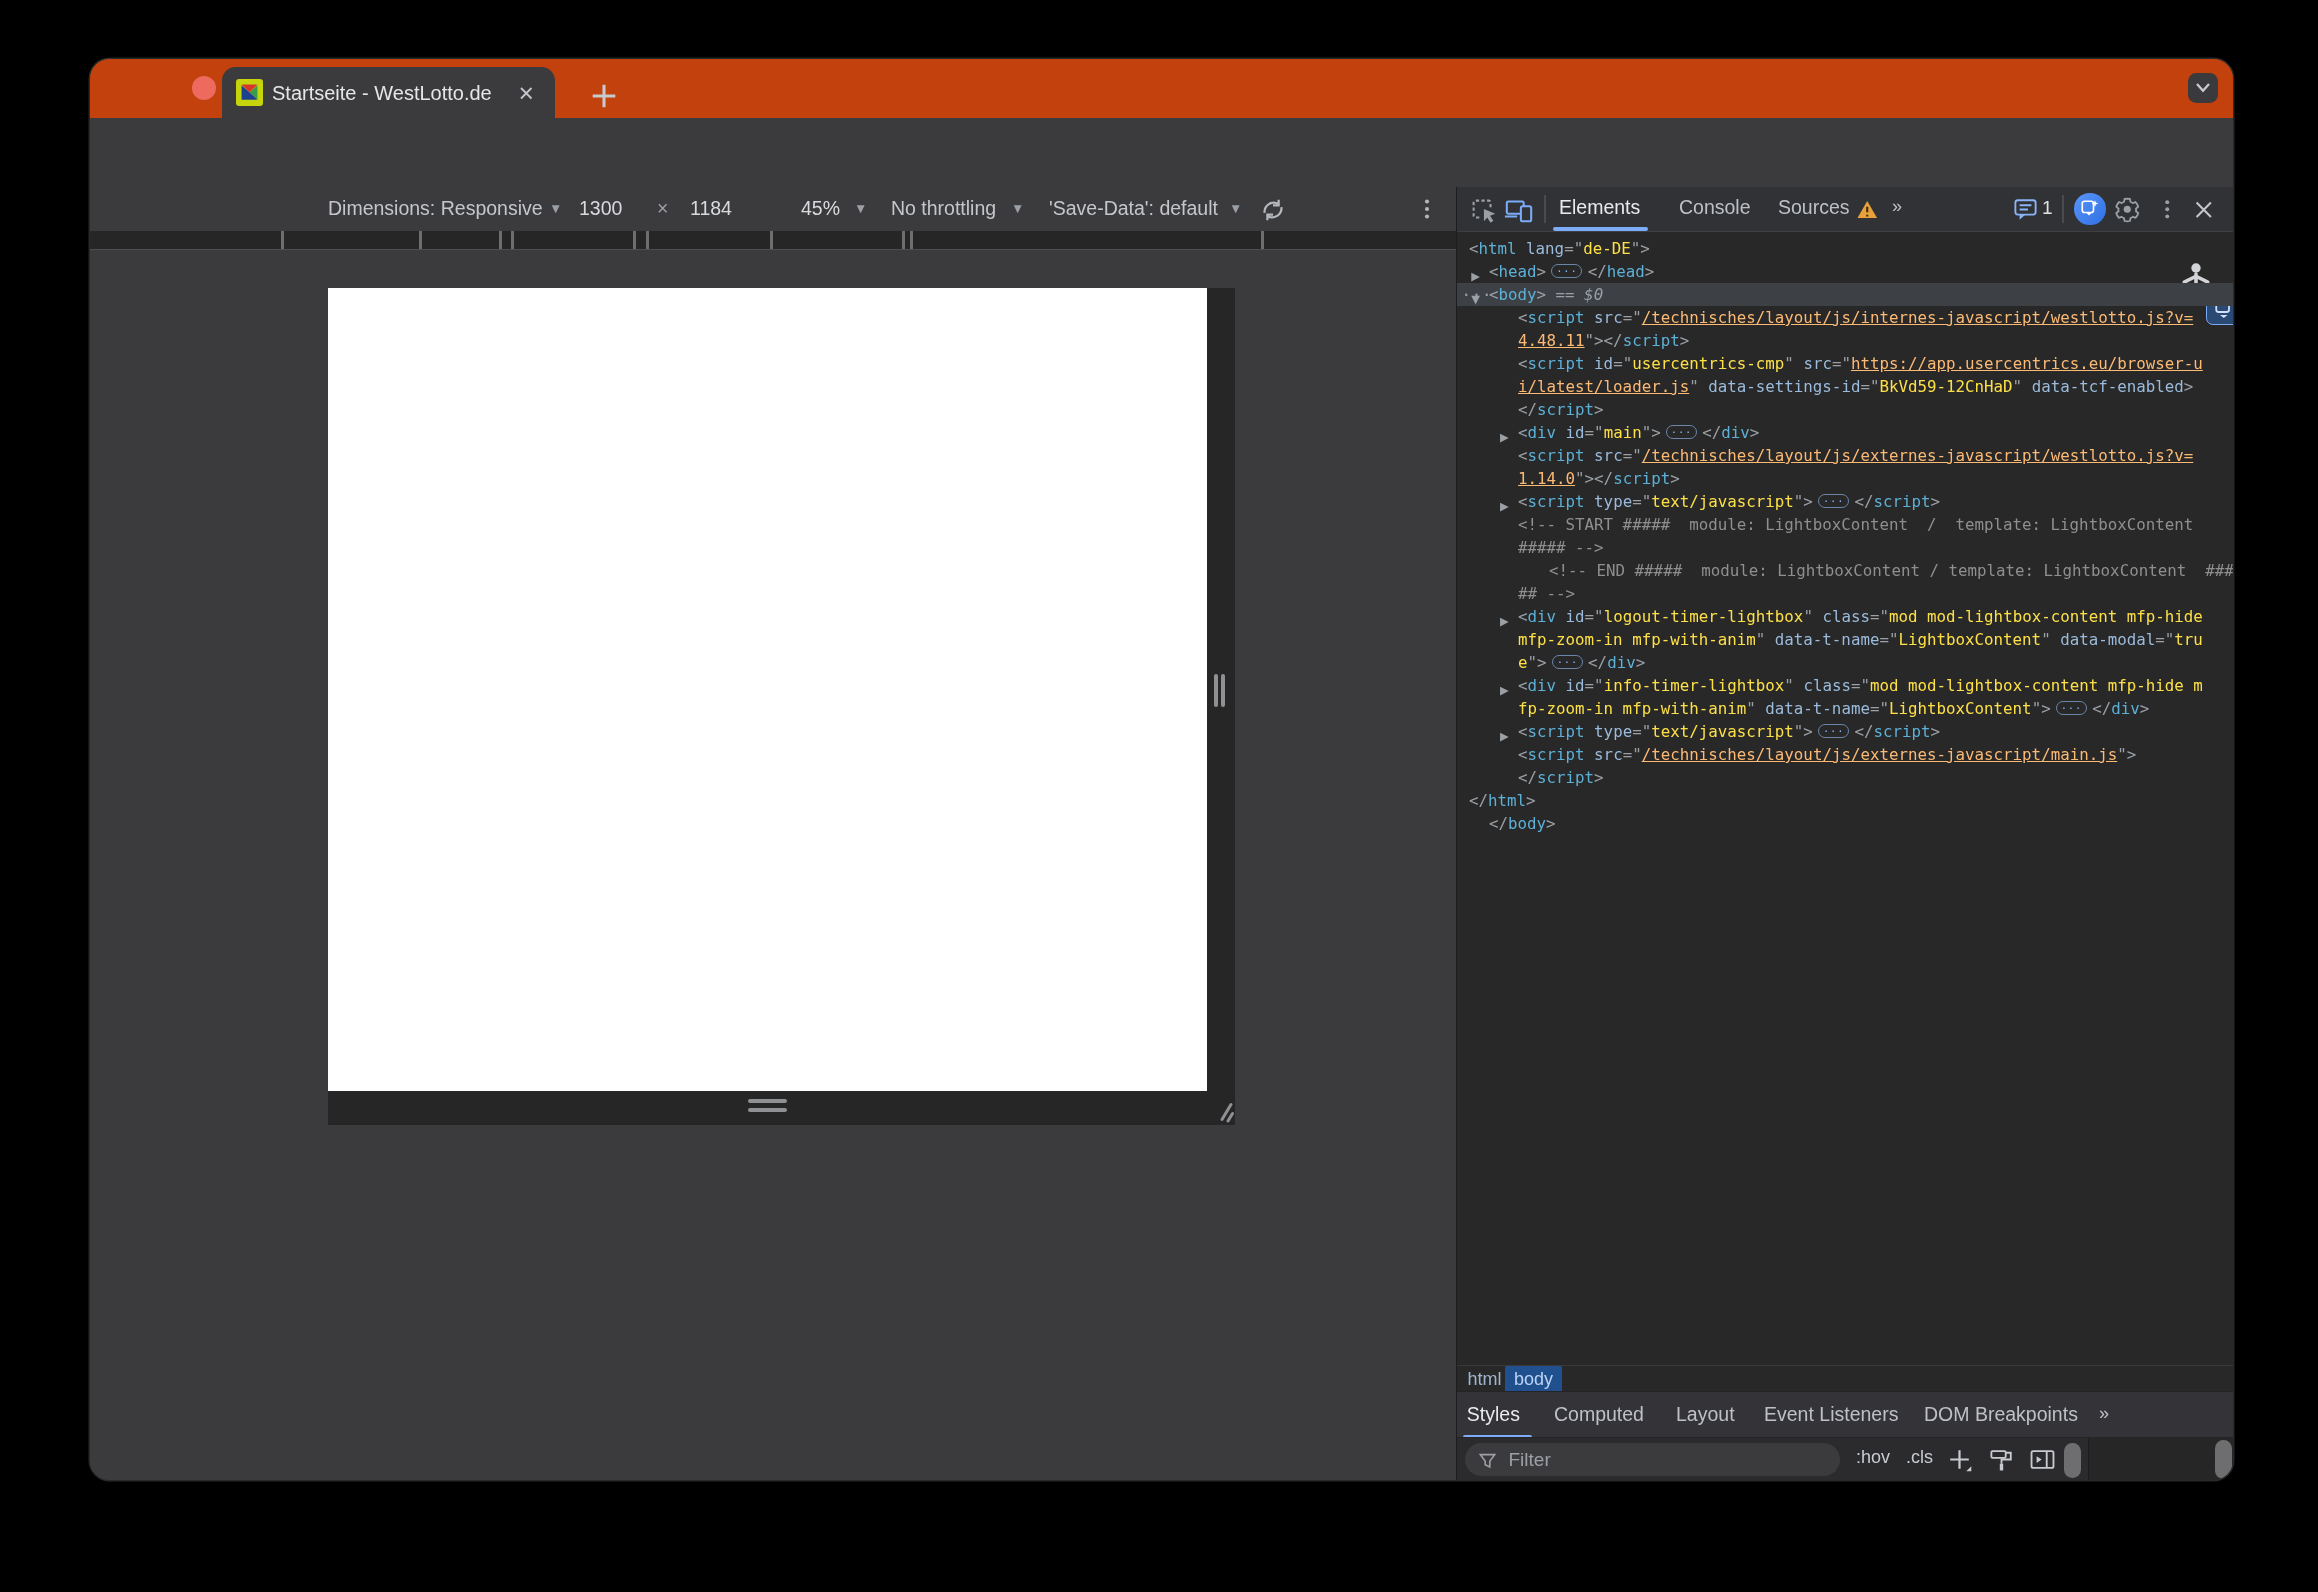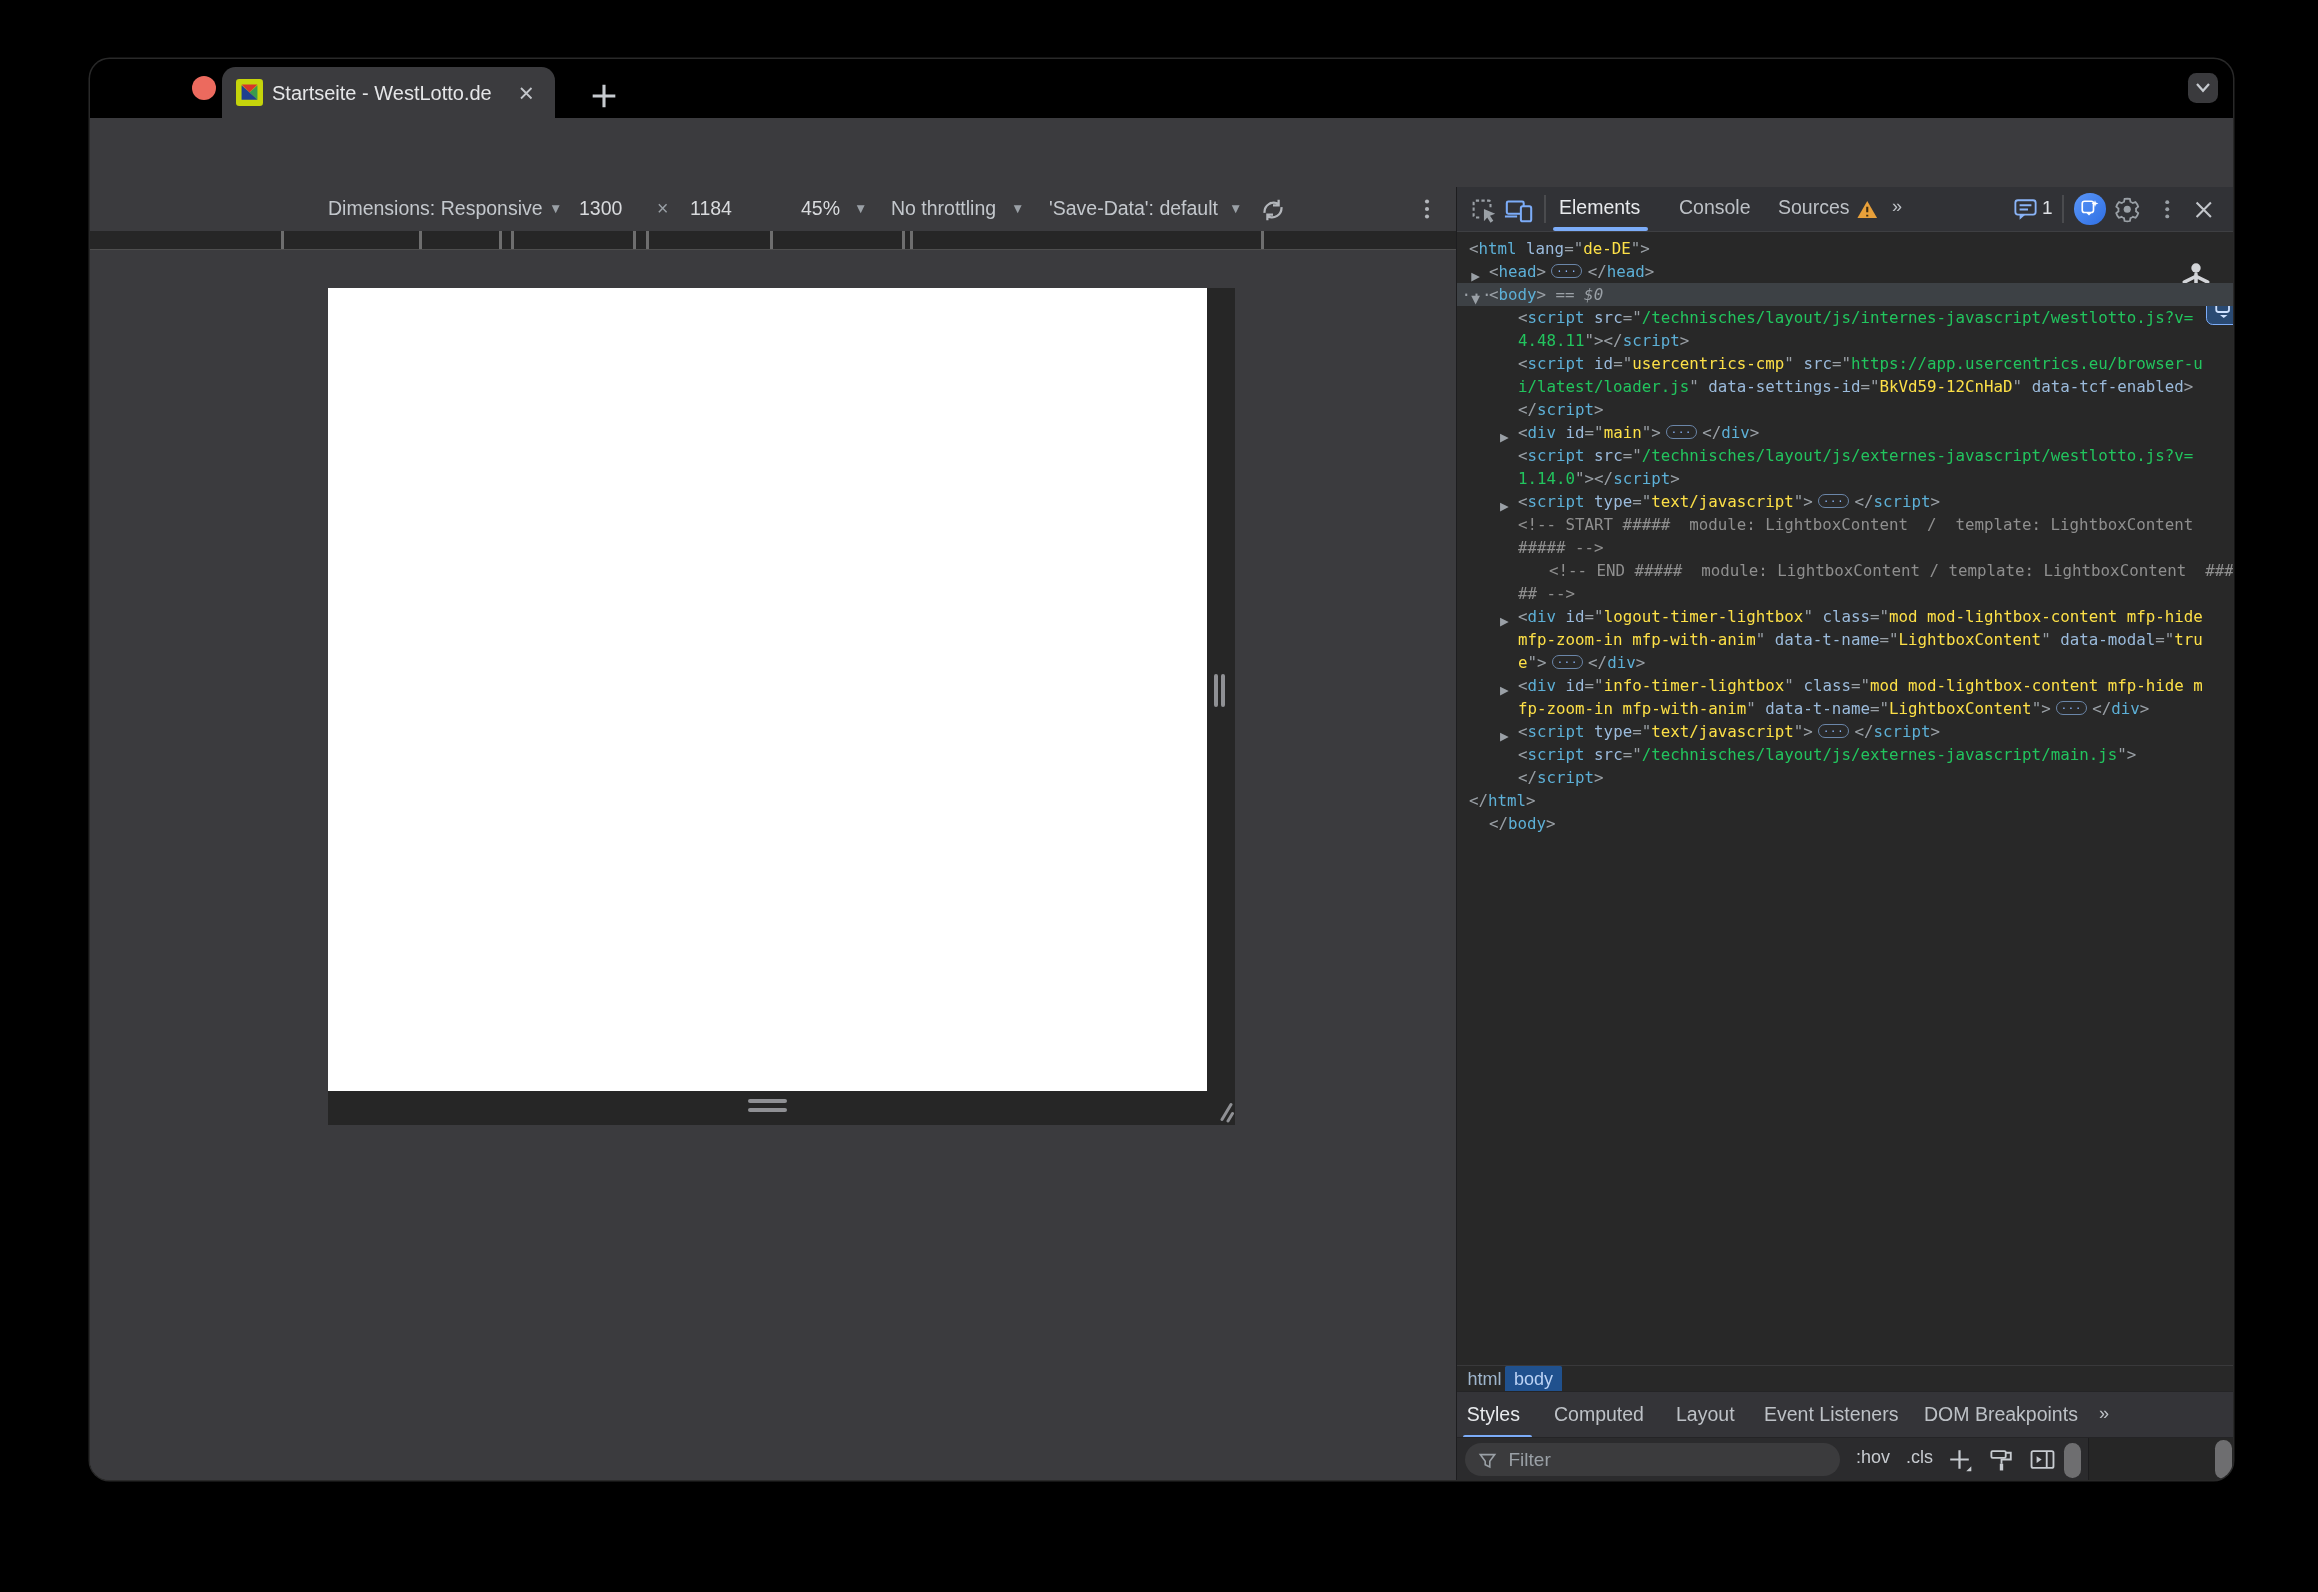--- a/index.html
+++ b/index.html
@@ -2,21 +2,21 @@
 <html style="font-size:12px"><head>
 <meta charset="utf-8">
 <style>
   html,body{margin:0;padding:0;background:#000;}
   .screen{position:relative;width:2319px;height:1592px;background:#000;overflow:hidden;
           font-family:"Liberation Sans",sans-serif;}
   .abs{position:absolute;}
   .window{left:90px;top:59px;width:2143px;height:1421px;background:#3b3b3e;border-radius:19.5px;
           overflow:hidden;box-shadow:0 0 0 1.5px rgba(255,255,255,.16);}
   
-  .tabstrip{left:0;top:0;width:2143px;height:59px;background:#000000;}
+  .tabstrip{left:0;top:0;width:2143px;height:59px;background:#c2410c;}
   .light{width:24px;height:24px;border-radius:50%;top:16.5px;}
   .tab{left:132px;top:7.5px;width:333px;height:51px;background:#3b3b3e;border-radius:13.5px 13.5px 0 0;}
   .tabtitle{left:50px;top:15px;font-size:20px;color:#e5e6e8;white-space:nowrap;}
   .newtab{left:492px;top:15px;width:35px;height:35px;border-radius:7.5px;}
   .tsr{left:2098px;top:13.5px;width:30px;height:30px;border-radius:8.3px;background:#3a3a3d;}
   
   .toolbar{left:0;top:59px;width:2143px;height:69px;background:#3b3b3e;}
   .tbicon{width:33px;height:33px;top:77px;}
   .omnibox{left:232px;top:69px;width:1375px;height:48px;border-radius:24px;background:#29292c;}
   .urltext{left:56px;top:11.3px;font-size:21px;color:#e7e8ea;}
@@ -40,21 +40,21 @@
   .devtools{left:1366px;top:0;width:777px;height:1294px;background:#282828;border-left:1.5px solid #1d1d1f;}
   .dtbar{left:0;top:0;width:777px;height:44px;background:#313236;border-bottom:1.5px solid #3e3f42;}
   .dttab{top:9px;font-size:19.5px;color:#bdc1c6;white-space:nowrap;}
   .dttab.active{color:#e8eaed;}
   .underline{height:3.8px;background:#7cacf8;border-radius:2.3px;}
   .tree{left:0;top:44px;width:777px;height:1135px;overflow:hidden;
         font-family:"DejaVu Sans Mono",monospace;font-size:15.8px;line-height:23px;}
   .trow{position:relative;white-space:pre;color:#9aa0a6;}
   .trow.sel{background:#3d4145;}
   .sp-p{color:#9aa0a6;} .sp-t{color:#5db0d7;} .sp-a{color:#9bbbdc;} .sp-v{color:#fde047;}
-  .sp-lk{color:#22c55e;}
+  .sp-lk{color:#fdba74;text-decoration:underline;}
   .sp-c{color:#8f8f8f;} .sp-m{color:#9aa0a6;font-style:italic;}
   .arrowg{position:absolute;font-family:"DejaVu Sans",sans-serif;font-size:11.3px;color:#9aa0a6;top:5.3px;}
   .dotsg{position:absolute;left:4.5px;color:#9aa0a6;letter-spacing:0.8px;}
   .badge{display:inline-block;border:1.5px solid #6b86a8;border-radius:7.5px;color:#8ab4f8;
          font-size:10.5px;line-height:9px;padding:1.5px 3.8px;margin:0 5.3px;vertical-align:2.3px;letter-spacing:0.8px;}
   .crumbbar{left:0;top:1178px;width:777px;height:25.5px;background:#282828;border-top:1.5px solid #39393b;}
   .crumb{top:3px;font-size:18px;color:#9fb6ce;}
   .crumbsel{background:#20518e;color:#bcd3f5;border-radius:1.5px;padding:3px 9px;top:0;}
   .sidetabs{left:0;top:1204px;width:777px;height:47px;background:#343438;border-top:1.5px solid #242426;}
   .sidetab{top:10.5px;font-size:19.5px;color:#bdc1c6;white-space:nowrap;}

